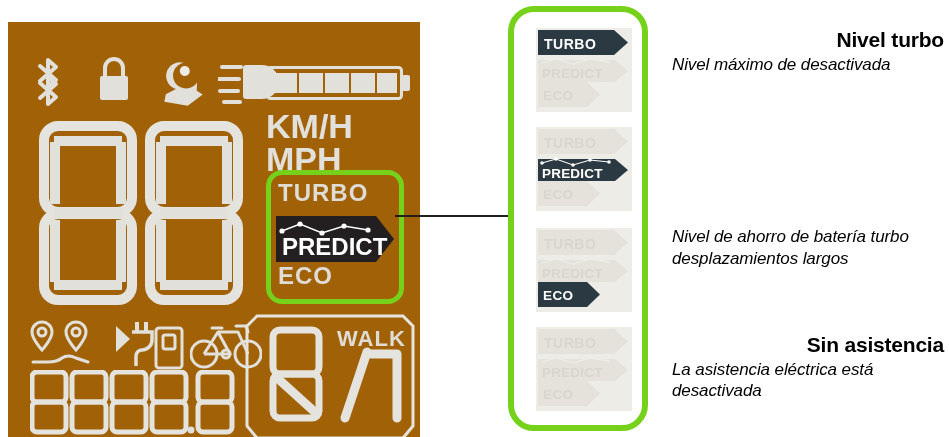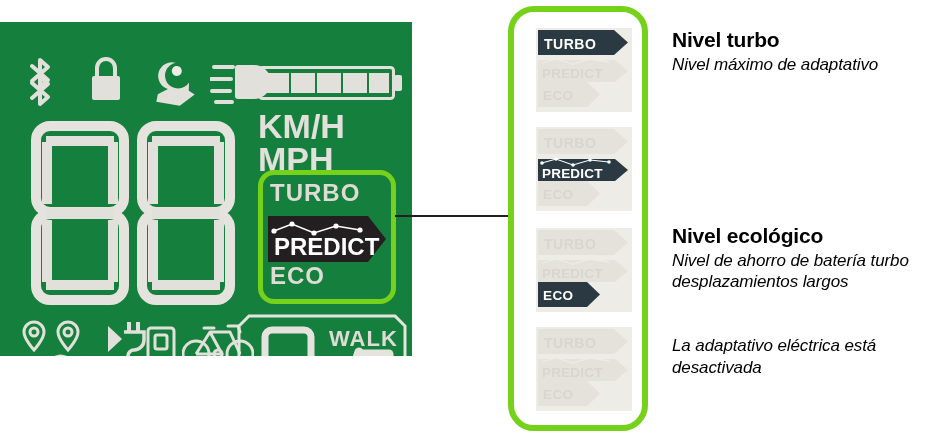--- a/index.html
+++ b/index.html
@@ -7,23 +7,23 @@
     width: 949px; height: 437px;
     background: #ffffff;
     font-family: "Liberation Sans", sans-serif;
     overflow: hidden;
   }
   #root { position: relative; width: 949px; height: 437px; background:#fff; }
 
   
   .lcd {
     position: absolute;
-    left: 0; top: 22px;
-    width: 412px; height: 334px;
-    background: #15803d;
+    left: 8px; top: 22px;
+    width: 412px; height: 415px;
+    background: #a16207;
     overflow: hidden;
   }
   .lcd-inner { position:absolute; inset:0; }
   .ghost-stroke { stroke:#e2e0da; fill:none; }
   .ghost-fill { fill:#e2e0da; }
 
   
   .icon-row { position:absolute; left:20px; top:32px; width:230px; height:56px; }
   .icon-row > div { position:absolute; top:0; }
   .ic-bt   { left:0px;   width:40px; height:56px; }
@@ -101,21 +101,21 @@
   .mb-eco     { left:2px; top:54px; width:62px; height:25px; }
 
   
   .txt-block { position:absolute; left:672px; width:272px; }
   .tb1 { top:28px; }
   .tb2 { top:120px; }
   .tb3 { top:224px; }
   .tb4 { top:333px; }
   .tb-title {
     font-size:21px; font-weight:bold; color:#000;
-    line-height:1.12; letter-spacing:-0.2px;
+    line-height:1.12; letter-spacing:-0.2px;text-align:right;
   }
   .tb-sub {
     font-size:17px; font-style:italic; color:#000;
     line-height:1.28; margin-top:2px; letter-spacing:-0.1px;
   }
 </style>
 </head>
 <body>
 
 <div id="root">
@@ -392,28 +392,28 @@
           <path d="M0 0 L49 0 L62 12.5 L49 25 L0 25 Z" fill="#e4e2db"></path>
           <text x="5" y="18" font-family="Liberation Sans, sans-serif" font-size="13.5" font-weight="bold" letter-spacing="0.4" fill="#d8d6cf">ECO</text>
         </svg>
       </div>
     </div>
 
   </div>
 
   <div class="txt-block tb1">
     <div class="tb-title">Nivel turbo</div>
-    <div class="tb-sub">Nivel máximo de adaptativo</div>
+    <div class="tb-sub">Nivel máximo de desactivada</div>
   </div>
 
   <div class="txt-block tb2">
   </div>
 
   <div class="txt-block tb3">
-    <div class="tb-title">Nivel ecológico</div>
     <div class="tb-sub">Nivel de ahorro de batería turbo desplazamientos largos</div>
   </div>
 
   <div class="txt-block tb4">
-    <div class="tb-sub">La adaptativo eléctrica está desactivada</div>
+    <div class="tb-title">Sin asistencia</div>
+    <div class="tb-sub">La asistencia eléctrica está desactivada</div>
   </div>
 
 </div>
 
 </body></html>

